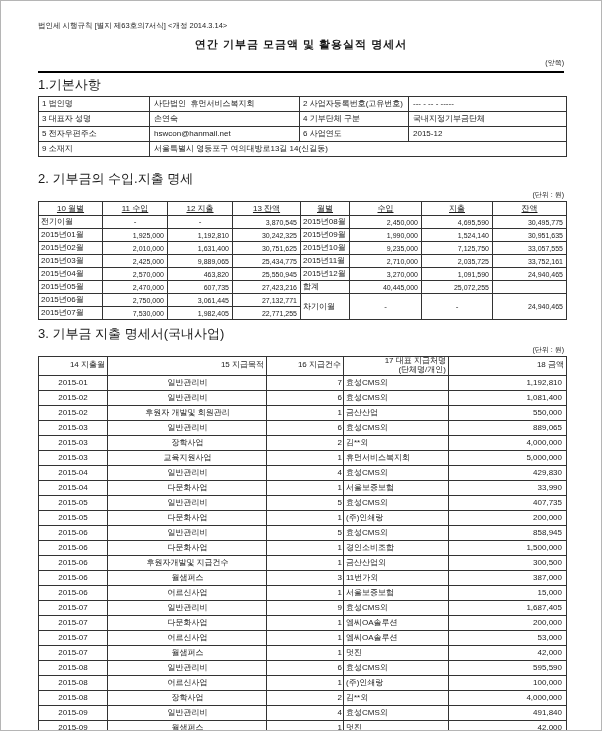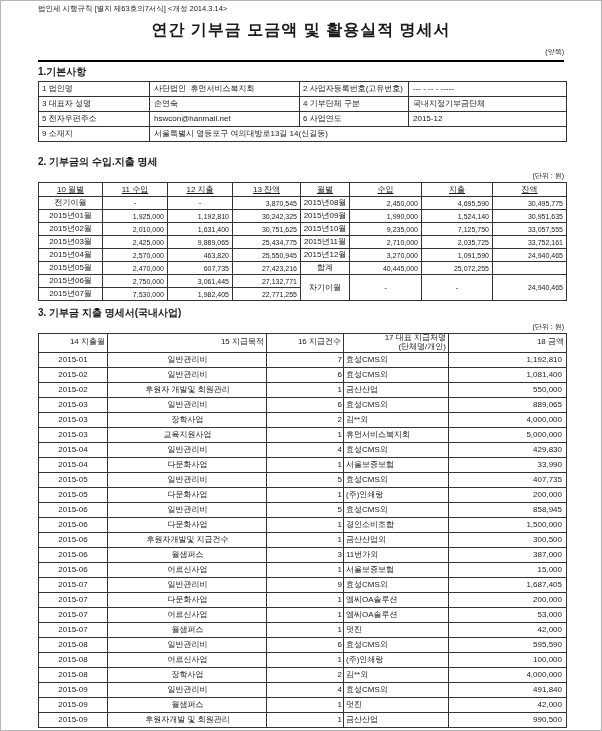--- a/index.html
+++ b/index.html
@@ -1,38 +1,38 @@
 <!DOCTYPE html>
 <html><head>
 <meta charset="utf-8">
 <style>
   html,body{margin:0;padding:0;background:#e8e8e8;}
   .page{
     width:602px;height:731px;background:#ffffff;margin:0 auto;
     box-sizing:border-box;border:1px solid #b5b5b5;
-    padding:3px 37px 0 37px;overflow:hidden;
+    padding:20px 37px 0 37px;overflow:hidden;
     font-family:"Liberation Sans","DejaVu Sans",sans-serif;color:#1a1a1a;
   }
   .reg-line{font-size:7.5px;color:#222;letter-spacing:0;}
-  .title{font-size:16px;font-weight:bold;text-align:center;margin-top:6px;letter-spacing:1px;}
+  .title{font-size:11px;font-weight:bold;text-align:center;margin-top:6px;letter-spacing:1px;}
   .side-note{font-size:7px;text-align:right;margin-top:6px;}
   .top-rule{border:none;border-top:2px solid #000;margin:3px 0 2px 0;}
-  .sec-heading{font-size:10px;font-weight:bold;margin:3px 0 2px 0;}
+  .sec-heading{font-size:13px;font-weight:normal;margin:3px 0 2px 0;}
   .unit-note{font-size:7px;text-align:right;margin:0 0 1px 0;}
   table{border-collapse:collapse;width:528px;table-layout:fixed;}
   td,th{border:1px solid #333;font-size:8px;font-weight:normal;
         padding:0 2px;overflow:hidden;white-space:nowrap;line-height:1;}
   
   .t1 td{height:14px;white-space:pre-wrap;line-height:1.05;}
   .t1 .lbl{text-align:left;padding-left:3px;}
   .t1 .val{text-align:left;padding-left:4px;}
   
   .t2 th{height:13px;text-align:center;text-decoration:underline;}
   .t2 td{height:12px;}
-  .t2 .mon{text-align:center;}
+  .t2 .mon{text-align:left;}
   .t2 .num{text-align:right;padding-right:3px;font-size:7px;}
   .t2 .dash{text-align:center;}
   
   .t3 th{height:11px;text-align:right;white-space:pre-line;line-height:1.1;}
   .t3 td{height:14px;}
   .t3 .mon{text-align:center;margin-left:28px;}
   .t3 .purpose{text-align:center;padding-left:3px;}
   .t3 .count{text-align:right;padding-right:1px;}
   .t3 .payee{text-align:left;padding-left:2px;}
   .t3 .amount{text-align:right;padding-right:4px;}

